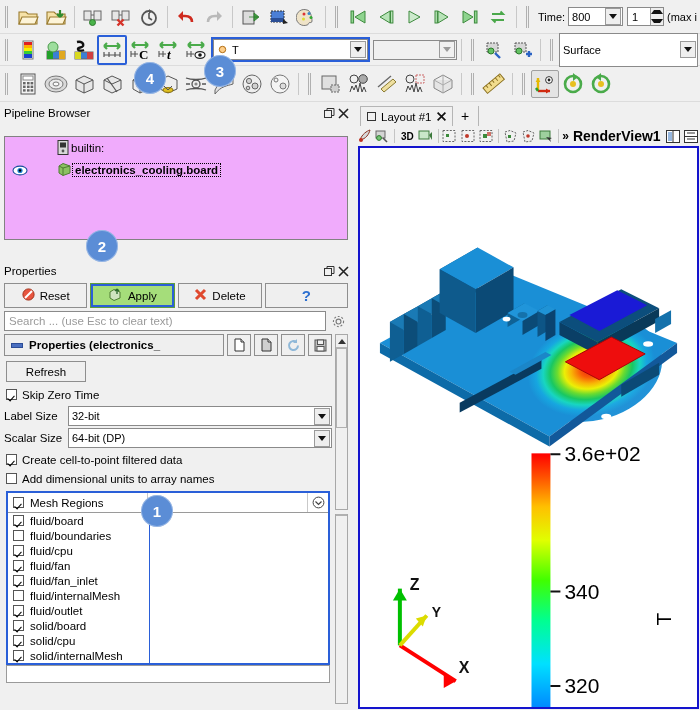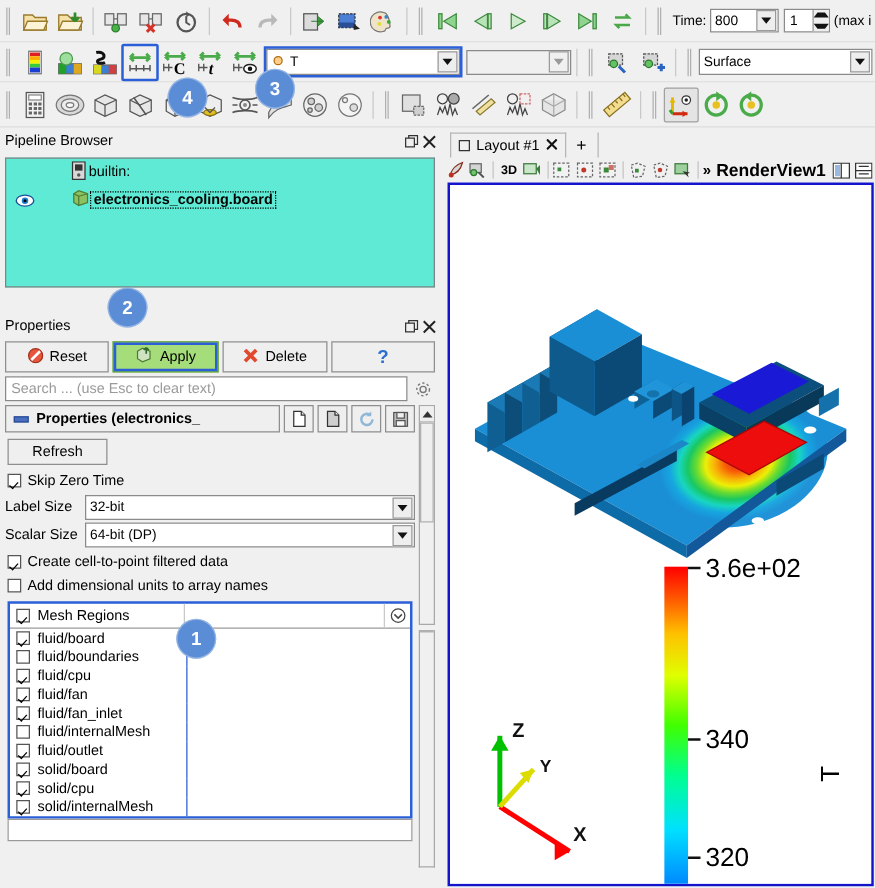--- a/index.html
+++ b/index.html
@@ -48,21 +48,21 @@
   .tri-d-s { width:0;height:0;border-left:3px solid transparent;border-right:3px solid transparent;
              border-top:4px solid #111; }
 
   
   .leftcol { position:absolute; left:0; top:104px; width:352px; bottom:0; background:#f0f0f0; }
   .paneltitle { display:flex; align-items:center; height:18px; padding:0 2px 0 4px;
                 font-size:11.5px; }
   .paneltitle .t { flex:1; }
   .pt-icon { width:14px; height:14px; display:flex; align-items:center; justify-content:center; }
 
-  .pipebox { margin:4px 4px 0 4px; background:#5eead4; border:1px solid #828282; height:104px;
+  .pipebox { margin:14px 4px 0 4px; background:#f0abfc; border:1px solid #828282; height:104px;
              position:relative; }
   .pipe-row { display:flex; align-items:center; height:22px; padding-left:4px; }
   .pipe-eye { width:22px; display:flex; align-items:center; justify-content:center; }
   .pipe-ind { width:26px; }
   .pipe-label { font-size:11.5px; padding:0 2px; }
   .pipe-label.sel { font-weight:bold; border:1px dotted #000; }
 
   
   .propbar { display:flex; gap:3px; padding:3px 4px 2px 4px; }
   .pbtn { flex:1; height:25px; border:1px solid #8e8e8e; background:#efefef;
@@ -369,21 +369,21 @@
     </div>
     <div class="tbtn">
       <svg width="22" height="20" viewBox="0 0 22 20">
           <rect x="4" y="3" width="11" height="9" fill="#d6d6d6" stroke="#555" stroke-dasharray="2 1"></rect>
           <circle cx="8" cy="11" r="3" fill="#64c264" stroke="#2c7a2c"></circle>
           <path d="M15 14h6M18 11v6" stroke="#2b63c4" stroke-width="2.4"></path>
         </svg>
     </div>
     <div class="sep"></div>
     <div class="grip"></div>
-    <div class="combo" style="flex:1; height:21px; margin-right:2px;">
+    <div class="combo" style="flex:1; height:34px; margin-right:2px;">
       <div class="txt">Surface</div>
       <div class="arrowbox">
           <div class="tri-d"></div>
         </div>
     </div>
   </div>
 
   <div class="tbrow r3">
     <div class="grip"></div>
     <div class="tbtn">

